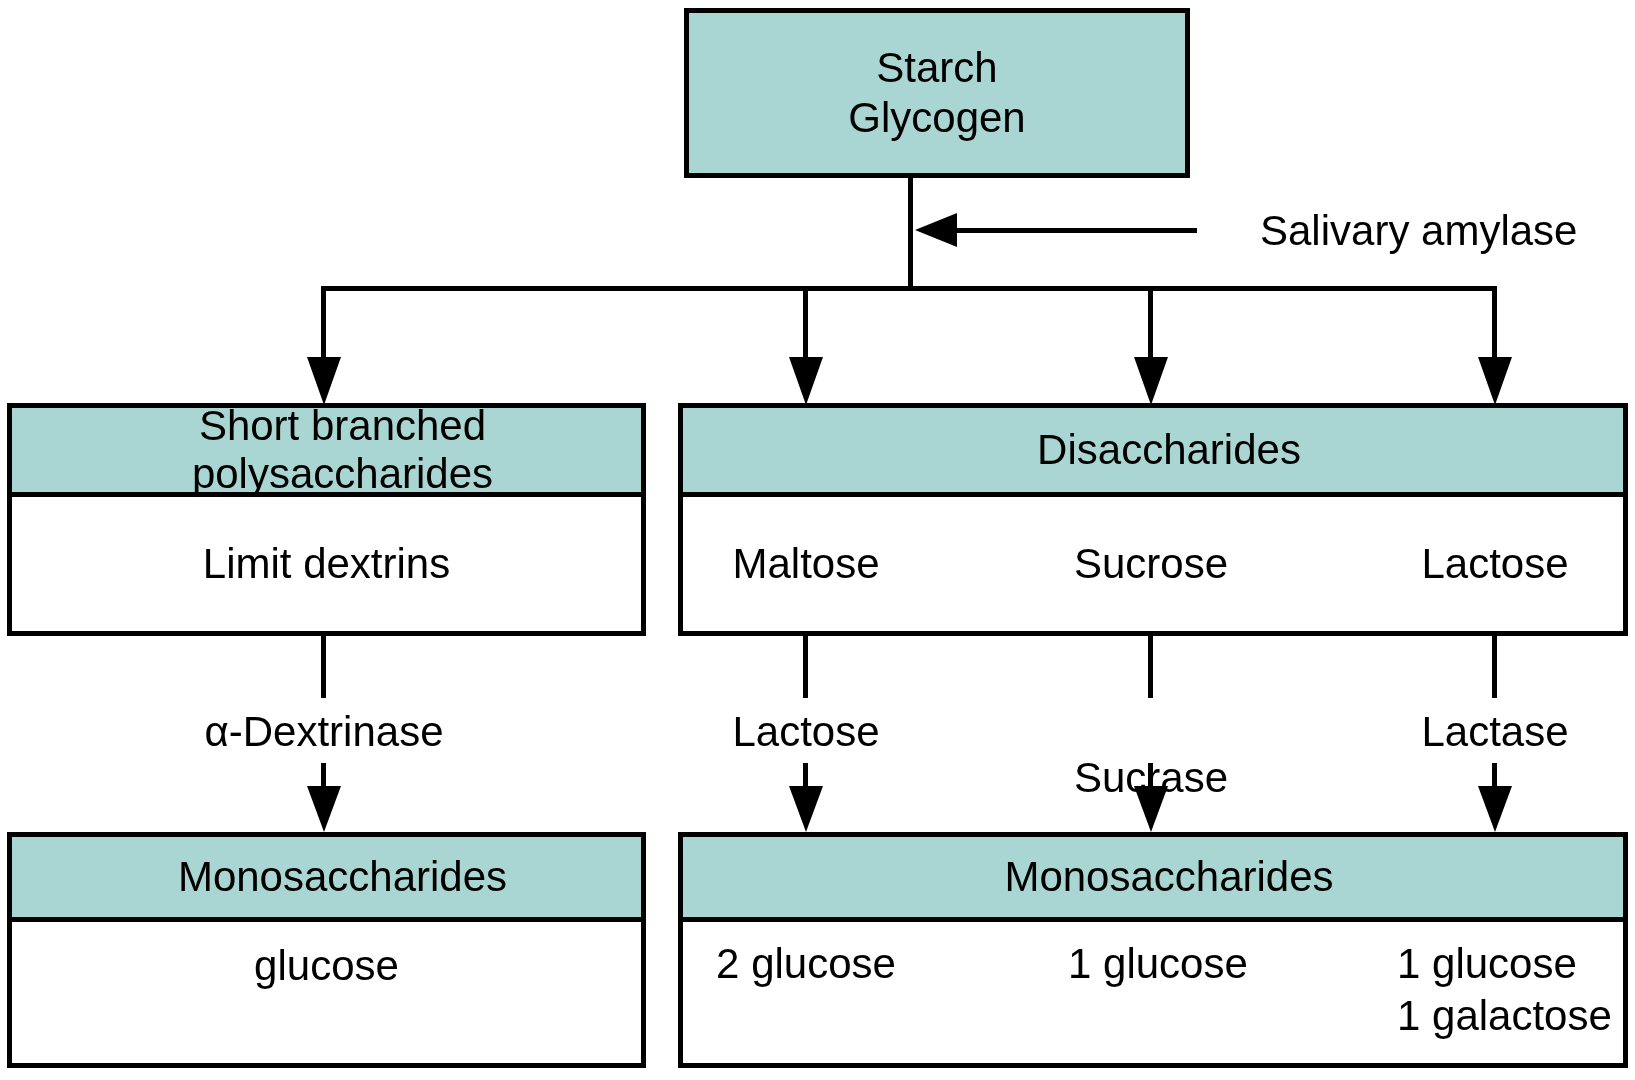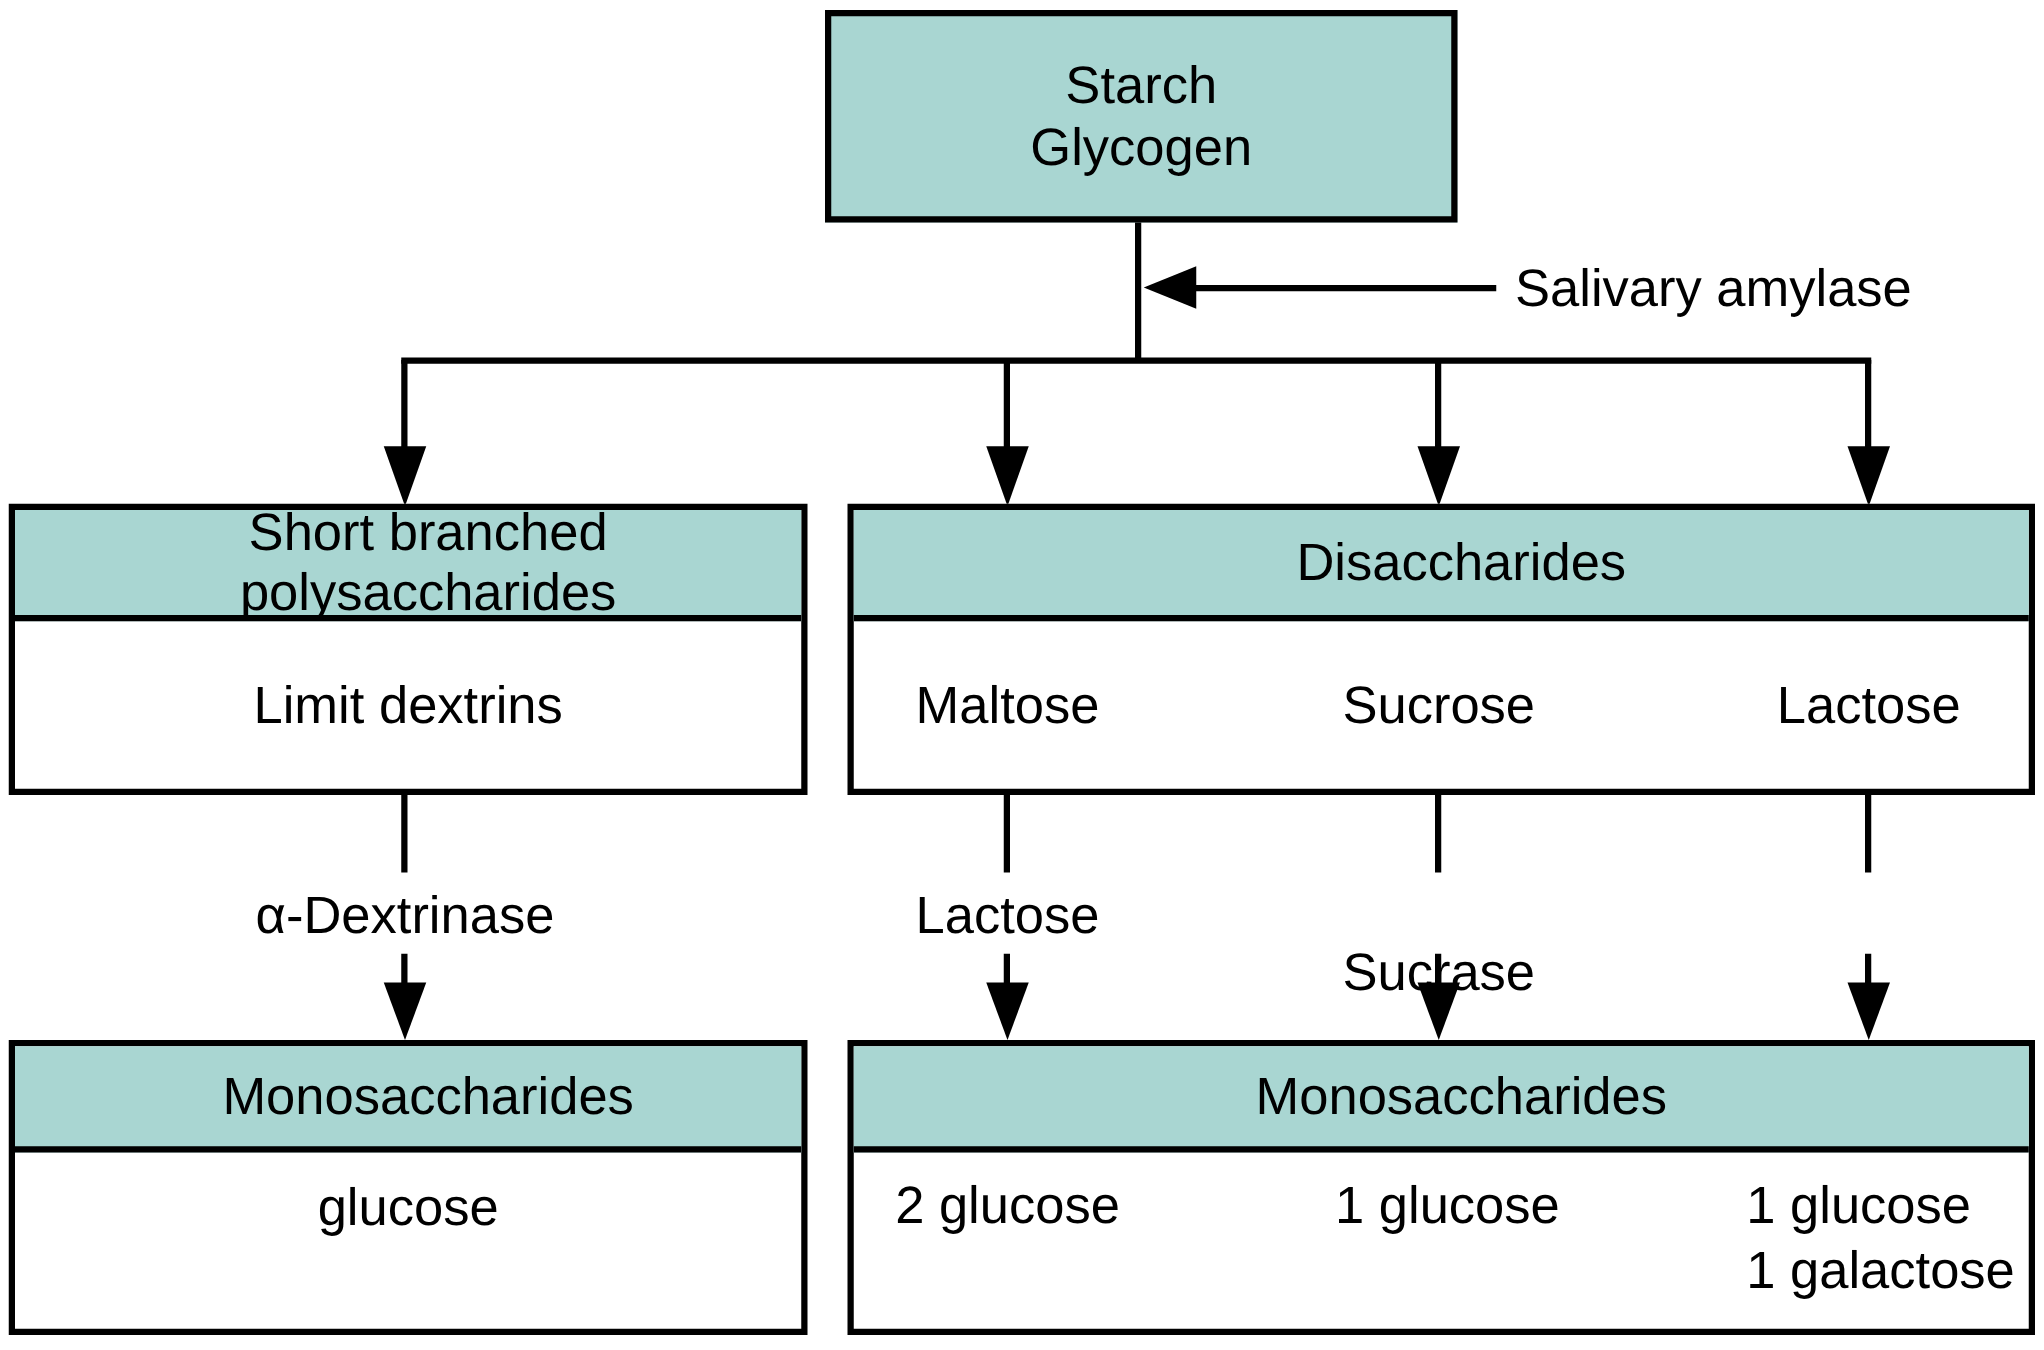--- a/index.html
+++ b/index.html
@@ -24,21 +24,21 @@
     display:flex;align-items:center;justify-content:center;
     text-align:center;
     padding-left:32px;
   }
   .box .bodyarea{
     position:relative;
     display:flex;align-items:center;justify-content:center;
     box-sizing:border-box;
   }
   .top-box{
-    left:660px;top:8px;width:506px;height:170px;
+    left:684px;top:8px;width:506px;height:170px;
     background:var(--teal,#a9d6d2);
     display:flex;flex-direction:column;align-items:center;justify-content:center;
     line-height:50px;text-align:center;
   }
   .mid{top:403px;height:233px;}
   .mid .hdr{height:89px;}
   .mid .bodyarea{height:134px;}
   .bot{top:832px;height:236px;}
   .bot .hdr{height:85px;}
   .bot .bodyarea{height:141px;}
@@ -56,21 +56,21 @@
   .arrow-left{
     position:absolute;width:0;height:0;
     border-top:17px solid transparent;
     border-bottom:17px solid transparent;
     border-right:42px solid #000;
   }
   .float-label{
     position:absolute;white-space:nowrap;
     transform:translate(-50%,-50%);
   }
-  .float-label.left-anchor{transform:translateY(-50%);}
+  .float-label.left-anchor{transform:translateY(-50%);margin-left:48px;}
   .sugar{position:absolute;top:50%;transform:translate(-50%,-50%);white-space:nowrap;text-align:right;}
   .bot .bodyarea.rel{display:block;}
   .products{position:absolute;top:16px;line-height:52px;white-space:nowrap;text-align:left;}
   .products.centered{transform:translateX(-50%);}
   .bot-left-body{align-items:flex-start !important;padding-top:20px;}
 </style>
 </head>
 <body>
 
 <div class="stage">
@@ -112,20 +112,21 @@
   </div>
 
   <div class="line" style="left:321px;top:635px;width:5px;height:63px;"></div>
   <div class="line" style="left:803px;top:635px;width:5px;height:63px;"></div>
   <div class="line" style="left:1148px;top:635px;width:5px;height:63px;"></div>
   <div class="line" style="left:1492px;top:635px;width:5px;height:63px;"></div>
 
   <div class="float-label" style="left:324px;top:732px;">α-Dextrinase</div>
   <div class="float-label" style="left:806px;top:732px;">Lactose</div>
   <div class="float-label" style="left:1151px;top:732px;margin-top:46px;">Sucrase</div>
+  <div class="float-label" style="left:1495px;top:732px;">Lactase</div>
 
   <div class="line" style="left:321px;top:763px;width:5px;height:26px;"></div>
   <div class="arrow-down short" style="left:307px;top:786px;"></div>
   <div class="line" style="left:803px;top:763px;width:5px;height:26px;"></div>
   <div class="arrow-down short" style="left:789px;top:786px;"></div>
   <div class="line" style="left:1148px;top:763px;width:5px;height:26px;"></div>
   <div class="arrow-down short" style="left:1134px;top:786px;"></div>
   <div class="line" style="left:1492px;top:763px;width:5px;height:26px;"></div>
   <div class="arrow-down short" style="left:1478px;top:786px;"></div>
 

